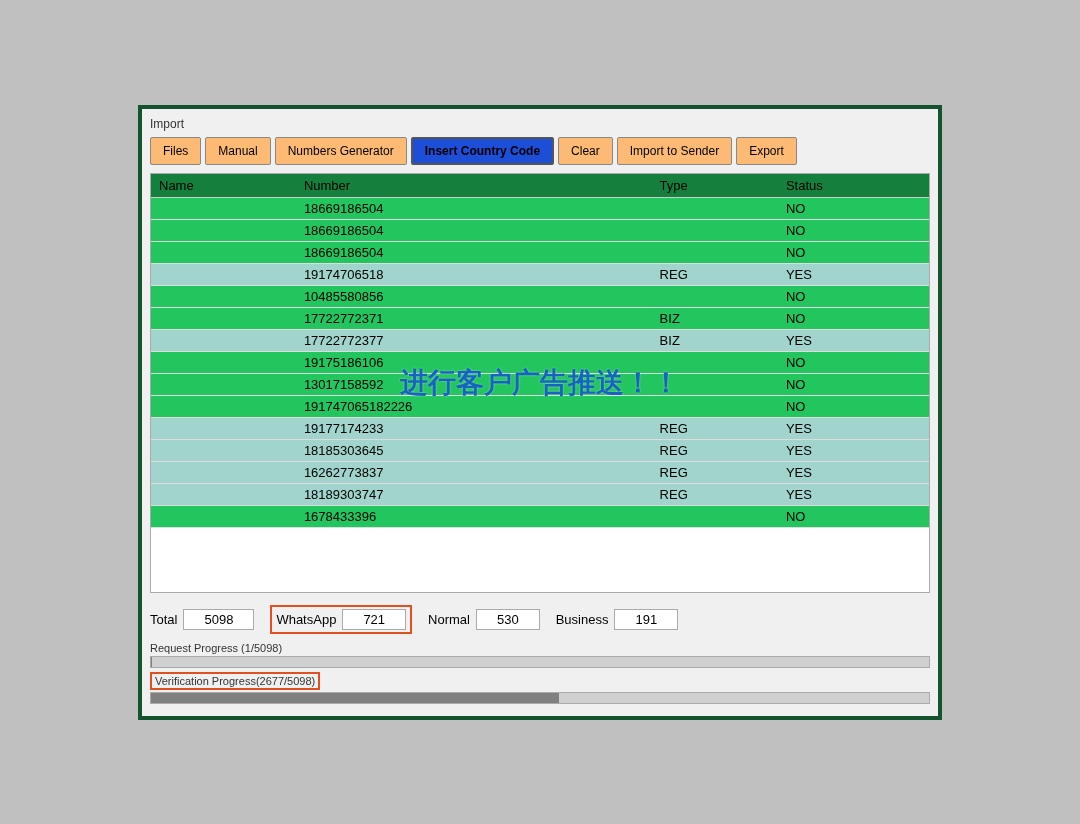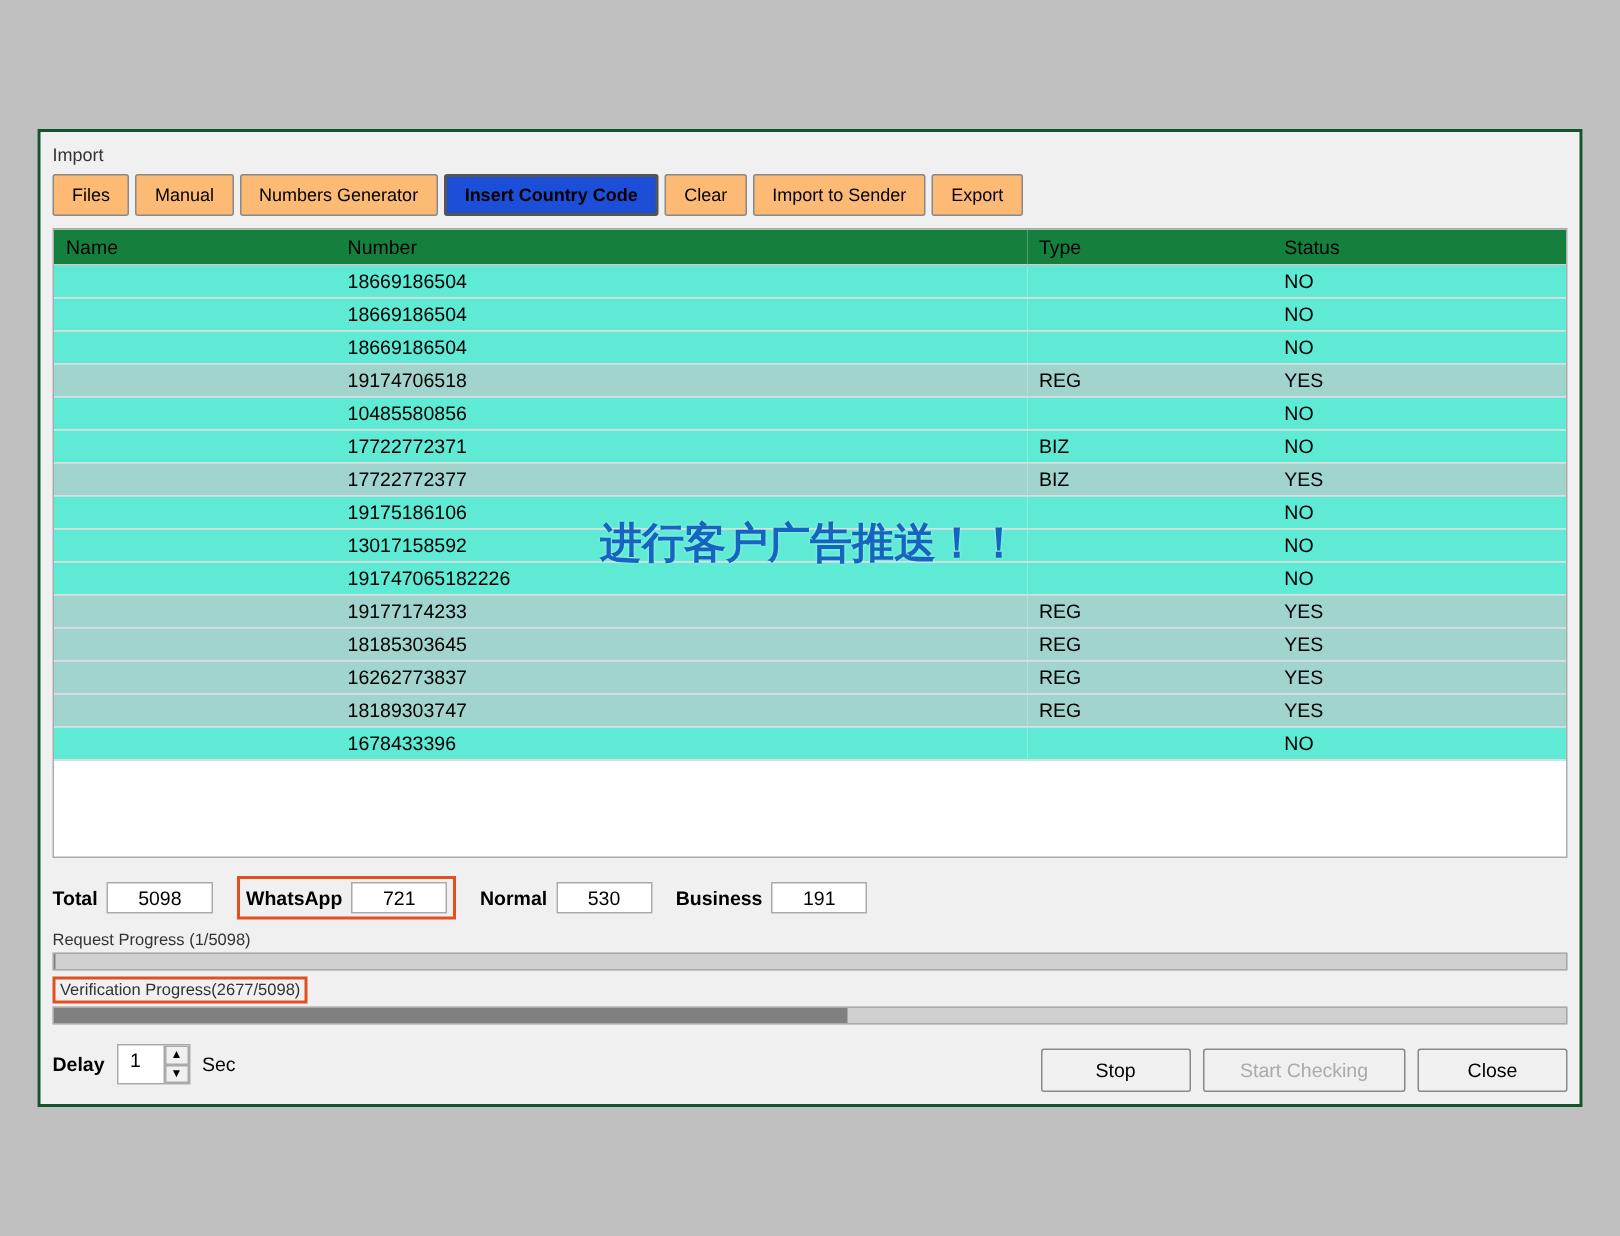--- a/index.html
+++ b/index.html
@@ -9,22 +9,22 @@
       background: #c0c0c0;
       display: flex;
       justify-content: center;
       align-items: center;
       width: 1080px;
       height: 824px;
       overflow: hidden;
     }
     .window {
       background: #f0f0f0;
-      border: 2px solid #14532d;
-      width: 1030px;
+      border: 4px solid #14532d;
+      width: 804px;
       padding: 8px;
       position: relative;
     }
     .section-label {
       font-size: 12px;
       color: #333;
       margin-bottom: 6px;
       font-weight: normal;
     }
     .toolbar {
@@ -69,21 +69,21 @@
       font-size: 13px;
     }
     tbody tr {
       border-bottom: 1px solid #ddd;
     }
     tbody td {
       padding: 3px 8px;
       font-size: 13px;
     }
     .row-red {
-      background-color: #5eead4;
+      background-color: #22c55e;
     }
     .row-teal {
       background-color: #a0d4cc;
     }
     .watermark {
       position: absolute;
       top: 50%;
       left: 50%;
       transform: translate(-50%, -50%);
       color: #1565C0;
@@ -102,21 +102,21 @@
       gap: 16px;
       margin: 8px 0 4px 0;
       padding: 4px 0;
     }
     .stats-item {
       display: flex;
       align-items: center;
       gap: 6px;
     }
     .stats-label {
-      font-weight: bold;
+      font-weight: normal;
       font-size: 13px;
     }
     .stats-value {
       font-size: 13px;
       border: 1px solid #aaa;
       background: #fff;
       padding: 2px 20px;
       min-width: 40px;
     }
     .whatsapp-box {
@@ -342,32 +342,14 @@
 
   <div class="progress-section">
     <div class="progress-label">
       <span class="verification-box">Verification Progress(2677/5098)</span>
     </div>
     <div class="progress-bar-bg">
       <div class="progress-bar-fill" style="width: 52.5%;"></div>
     </div>
   </div>
 
-  <div class="delay-row">
-    <span class="delay-label">Delay</span>
-    <div style="display:flex; align-items:stretch; border:1px solid #aaa; background:#fff;">
-      <span style="padding:2px 8px; font-size:13px; min-width:30px;">1</span>
-      <div style="display:flex; flex-direction:column; border-left:1px solid #aaa;">
-        <button class="spinner-btn">▲</button>
-        <button class="spinner-btn">▼</button>
-      </div>
-    </div>
-    <span class="sec-label">Sec</span>
-
-    <div style="flex:1;"></div>
-    <div class="bottom-btns">
-      <button>Stop</button>
-      <button class="disabled">Start Checking</button>
-      <button>Close</button>
-    </div>
-  </div>
 
 </div>
 
 </body></html>

